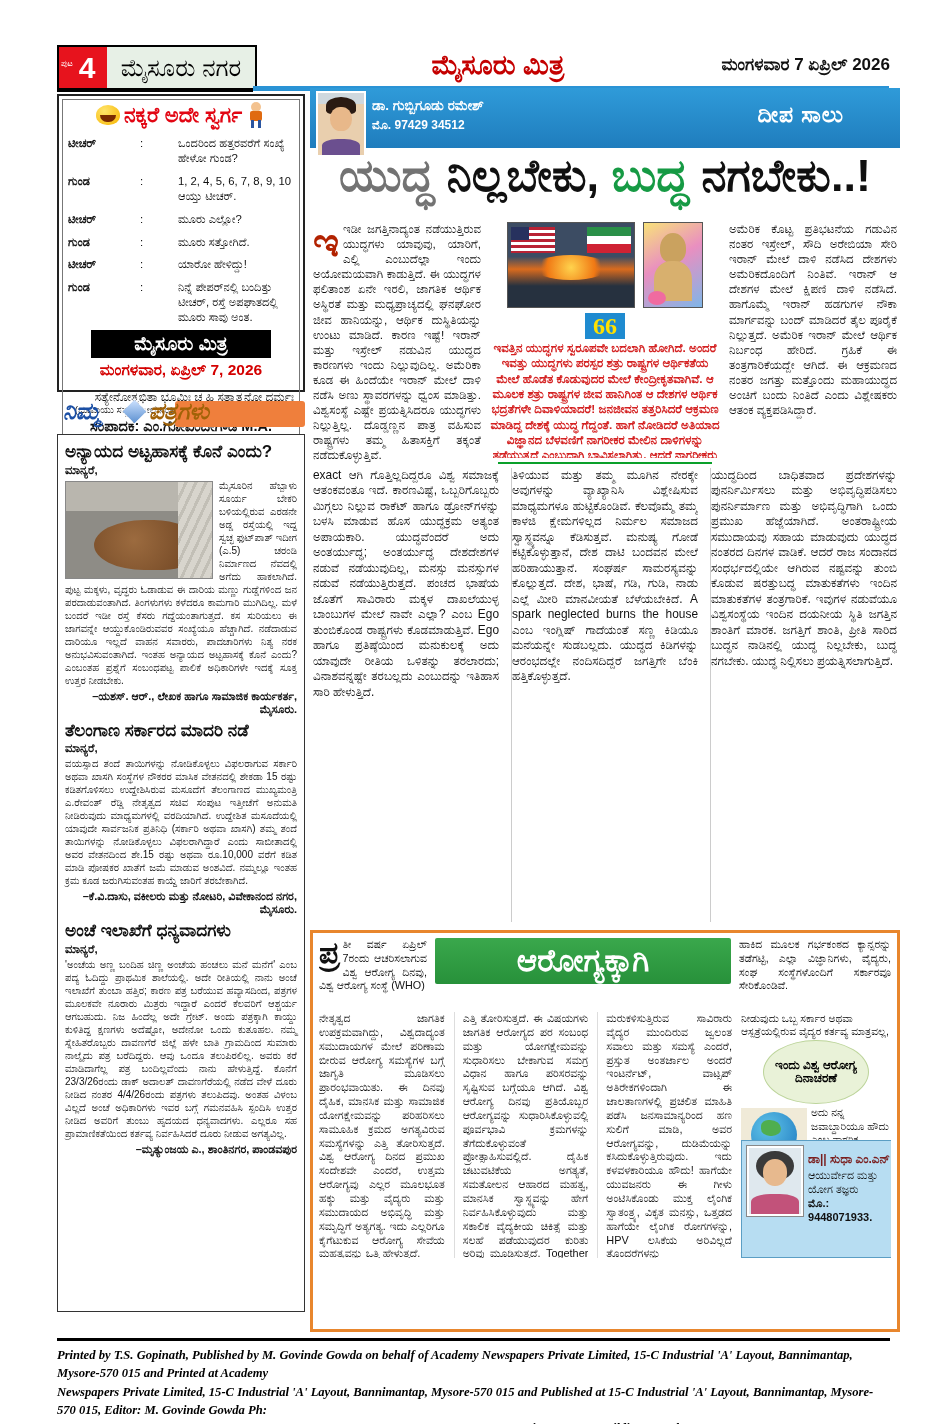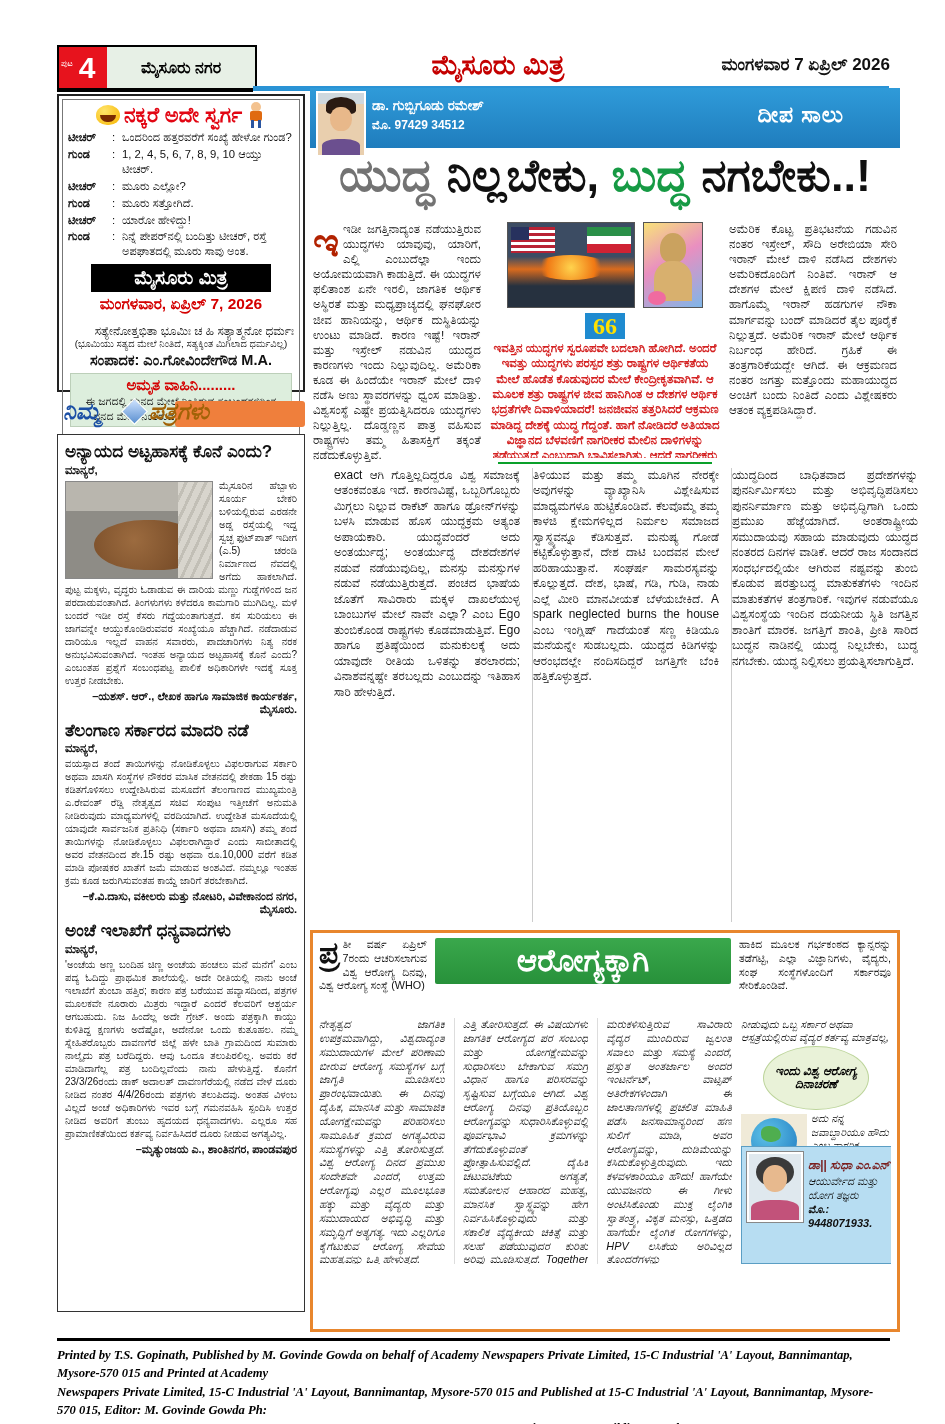--- a/index.html
+++ b/index.html
@@ -6,41 +6,41 @@
   #page{position:relative;width:945px;height:1424px;background:#fff;overflow:hidden;
         font-family:"Liberation Sans",sans-serif;color:#111;}
   .kn{font-family:"Liberation Sans",sans-serif;}
   .just{text-align:justify;}
   
   #hdr-left{position:absolute;left:57px;top:45px;width:196px;height:41px;border:2px solid #000;
     background:#e7f0e6;display:flex;align-items:stretch;}
   #hdr-pagenum{background:#e7131d;color:#fff;width:48px;display:flex;align-items:center;justify-content:center;position:relative;}
   #hdr-pagenum .lbl{position:absolute;left:2px;top:12px;font-size:8px;color:#fff;text-align:right;}
   #hdr-pagenum .num{font-size:30px;font-weight:bold;margin-left:8px;}
-  #hdr-section{flex:1;display:flex;align-items:center;justify-content:center;font-size:16px;font-weight:bold;color:#000;}
+  #hdr-section{flex:1;display:flex;align-items:center;justify-content:center;font-size:24px;font-weight:normal;color:#000;}
   #hdr-black-line{position:absolute;left:57px;top:88px;width:196px;height:4px;background:#000;}
   #hdr-masthead{position:absolute;left:388px;top:50px;width:220px;text-align:center;
     color:#c40000;font-size:27px;font-weight:bold;}
   #hdr-date{position:absolute;left:690px;top:55px;width:200px;text-align:right;font-size:17px;font-weight:bold;}
   #hdr-blue-line{position:absolute;left:253px;top:86px;width:636px;height:5px;background:#2a93d5;}
   
   #combo-box{position:absolute;left:57px;top:94px;width:248px;height:298px;border:2px solid #222;
     background:#fff;box-sizing:border-box;padding:3px;}
   #joke-box{border:1px solid #777;padding:2px 5px 4px 5px;}
   #joke-title-row{display:flex;align-items:center;justify-content:center;gap:4px;}
   #joke-title{color:#e20613;font-size:21px;font-weight:bold;}
   .emoji-laugh{width:24px;height:20px;border-radius:50% 50% 46% 46%;background:radial-gradient(circle at 35% 30%,#ffe469,#f7b500);
     position:relative;flex:0 0 auto;}
   .emoji-laugh:before{content:"";position:absolute;left:4px;top:10px;width:16px;height:7px;border-radius:0 0 12px 12px;background:#7a2a00;}
   .kid-fig{width:20px;height:26px;position:relative;flex:0 0 auto;}
   .kid-fig .h{position:absolute;left:5px;top:0;width:10px;height:10px;border-radius:50%;background:#f3c28f;}
   .kid-fig .b{position:absolute;left:4px;top:9px;width:12px;height:10px;background:#e06a10;border-radius:2px;}
   .kid-fig .l{position:absolute;left:5px;top:18px;width:3px;height:8px;background:#2b55a0;}
   .kid-fig .r{position:absolute;left:12px;top:18px;width:3px;height:8px;background:#2b55a0;}
-  .joke-line{display:flex;font-size:11.3px;line-height:1.32;margin-top:2px;}
+  .joke-line{display:flex;font-size:11.3px;line-height:1.32;margin-top:8px;gap:28px;}
   .joke-sp{width:44px;font-weight:bold;flex:0 0 auto;}
   .joke-co{width:10px;flex:0 0 auto;}
   #mm-black{background:#000;color:#fff;font-size:19px;font-weight:bold;text-align:center;
     width:180px;margin:5px auto 3px auto;padding:3px 0;}
   #mb-date{color:#d40000;font-size:15.5px;font-weight:bold;text-align:center;margin-top:2px;}
   #mb-motto{font-size:12px;text-align:right;margin-top:11px;}
   #mb-motto-mean{font-size:9.8px;text-align:center;}
   #mb-editor{font-size:14.5px;font-weight:bold;text-align:center;margin-top:2px;}
   #amrutha{background:#ddeedd;border:1px solid #bccfb9;margin:4px 2px;padding:2px 6px;}
   #amrutha-title{color:#d40000;font-size:15px;font-weight:bold;text-align:center;}
@@ -97,34 +97,34 @@
     background:linear-gradient(180deg,#2a9048 0 33%,#fff 33% 66%,#cf2233 66% 100%);}
   #img-buddha{width:58px;height:84px;border:1px solid #555;position:relative;overflow:hidden;
     background:linear-gradient(150deg,#f8e27a,#e98fc0 45%,#7fb6e8);}
   #img-buddha .bh{position:absolute;left:16px;top:10px;width:26px;height:30px;border-radius:50% 50% 42% 42%;background:#caa25f;}
   #img-buddha .bt{position:absolute;left:10px;top:38px;width:38px;height:40px;border-radius:45% 45% 0 0;background:#d8b06e;}
   #img-buddha .fl{position:absolute;left:4px;bottom:2px;width:18px;height:14px;border-radius:50%;background:#f06ba0;}
   #quote-icon{margin:5px 0 2px 0;width:40px;height:28px;background:#1f8bd0;color:#ffe000;
     font-family:"Liberation Serif",serif;font-weight:bold;font-size:24px;line-height:26px;text-align:center;}
   #quote-text{color:#d42222;font-size:11.8px;font-weight:bold;line-height:1.3;text-align:center;overflow:hidden;}
   #quote-rule{width:92%;height:3px;background:#0aa02a;margin-top:4px;}
-  #ma-body{position:absolute;left:313px;top:468px;width:584px;height:454px;display:flex;gap:12px;margin-left:21px;}
+  #ma-body{position:absolute;left:313px;top:468px;width:584px;height:454px;display:flex;gap:12px;}
   .ma-col{flex:1;font-size:11.9px;line-height:1.3;overflow:hidden;}
   .ma-col + .ma-col{border-left:1px solid #ccc;}
   .dropcap{float:left;font-size:40px;line-height:0.9;font-weight:bold;color:#b22200;margin:2px 4px 0 0;}
   
   #ha-box{position:absolute;left:310px;top:930px;width:590px;height:402px;border:3px solid #e8862d;
     box-sizing:border-box;padding:5px 6px;background:#fff;overflow:hidden;}
   #ha-top{display:flex;gap:8px;align-items:flex-start;}
   #ha-snip-l{width:108px;flex:0 0 auto;font-size:10.8px;line-height:1.28;overflow:hidden;height:72px;}
   #ha-snip-l .dc{float:left;font-size:30px;font-weight:bold;color:#111;line-height:0.9;margin:1px 3px 0 0;}
   #ha-headline{flex:1;height:46px;background:linear-gradient(180deg,#3aa84c,#27913a);color:#fff;
     font-size:31px;font-weight:bold;text-align:center;line-height:46px;border-radius:2px;}
   #ha-snip-r{width:152px;flex:0 0 auto;font-size:10.8px;line-height:1.28;overflow:hidden;height:72px;}
-  #ha-body{display:flex;gap:9px;margin-top:8px;height:246px;font-style:italic;}
+  #ha-body{display:flex;gap:9px;margin-top:2px;height:246px;}
   .ha-col{flex:1;font-size:10.9px;line-height:1.27;overflow:hidden;}
   .ha-col + .ha-col{border-left:1px solid #ddd;padding-left:8px;}
   #ha-right{width:150px;flex:0 0 auto;position:relative;font-size:10.6px;line-height:1.25;overflow:hidden;}
   #ha-oval{width:100px;height:58px;margin:2px auto;background:#e9f2d8;border:1px solid #bcd49a;border-radius:50%;
     display:flex;align-items:center;justify-content:center;text-align:center;
     color:#000000;font-weight:bold;font-size:12px;line-height:1.15;padding:2px;}
   #globe-img{float:left;width:66px;height:64px;margin:2px 4px 2px 0;position:relative;background:#f0ead8;overflow:hidden;}
   #globe-img .g{position:absolute;left:10px;top:4px;width:46px;height:46px;border-radius:50%;
     background:radial-gradient(circle at 35% 35%,#5fc3e8,#1d78c0);}
   #globe-img .land{position:absolute;left:20px;top:12px;width:20px;height:16px;border-radius:40% 60% 50% 50%;background:#4fae4f;}

